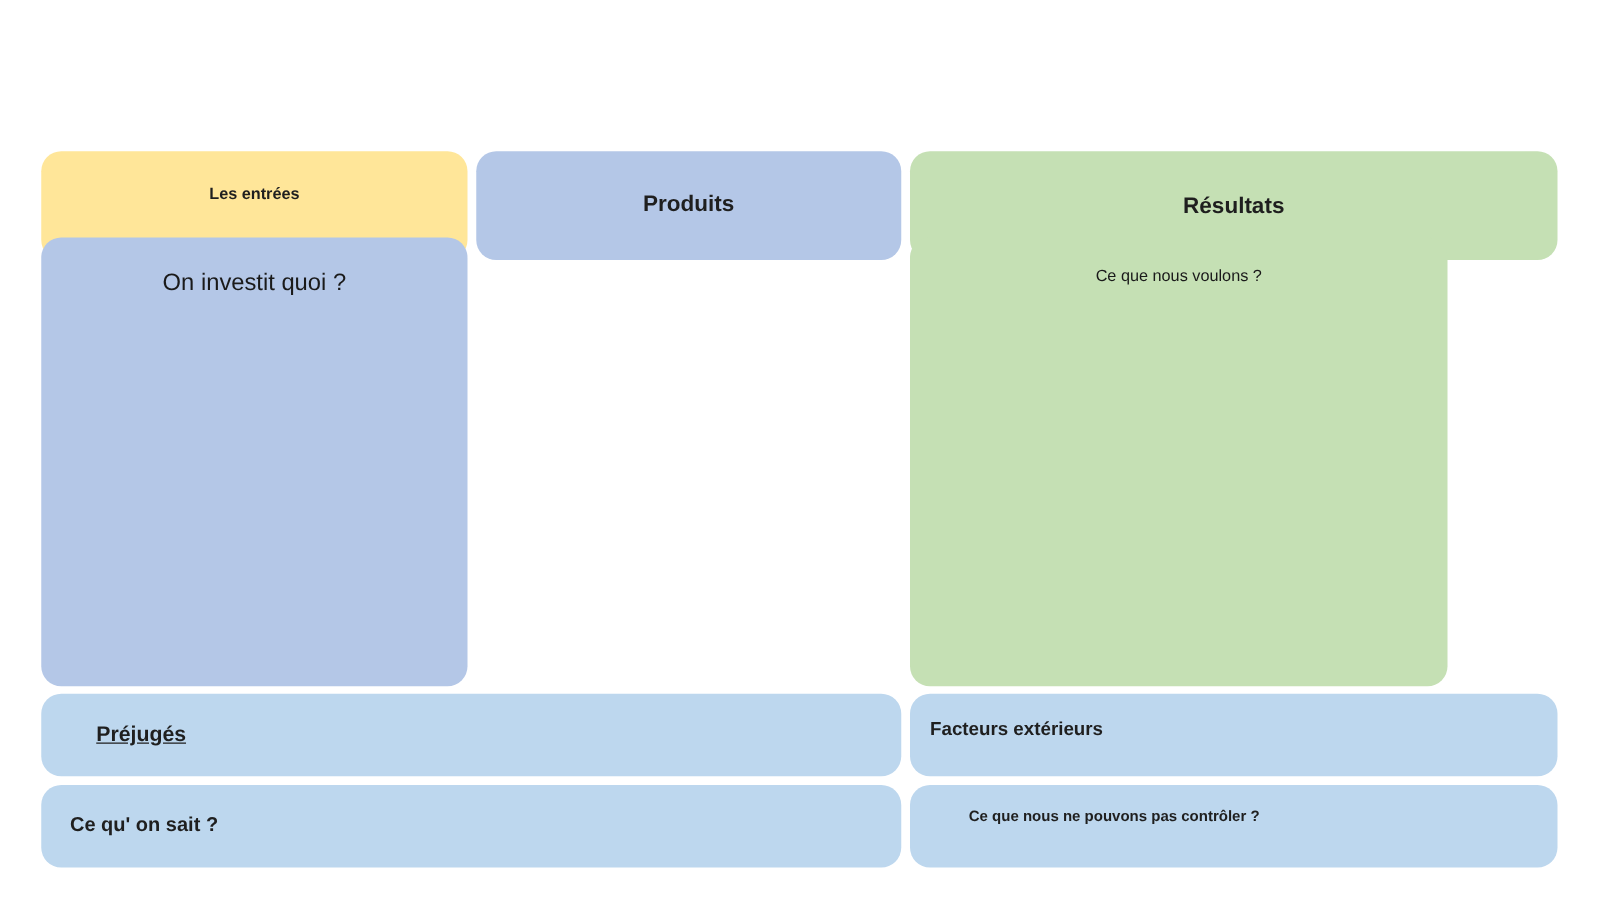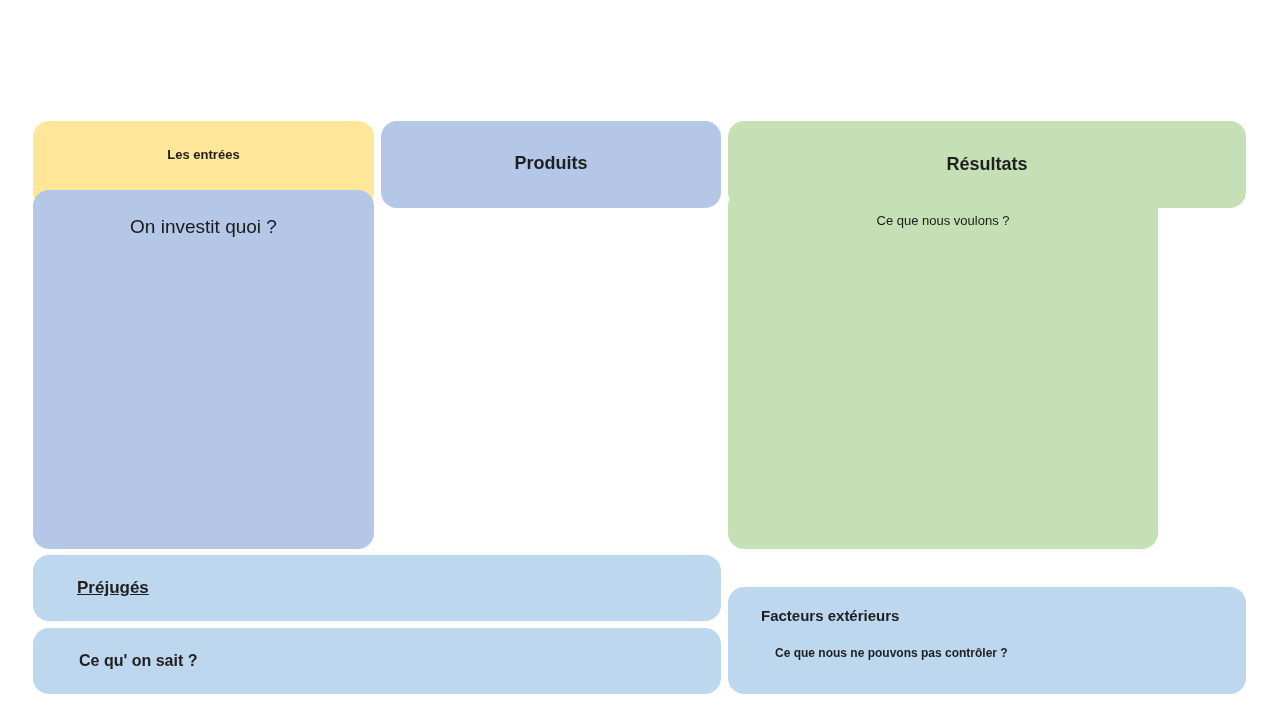--- a/index.html
+++ b/index.html
@@ -48,22 +48,22 @@
   .bdy-inputs  { left: 33px;  width: 341px; background: #b4c7e7; padding-top: 26px; }
   .bdy-outputs { left: 381px; width: 340px; background: #b4c7e7; padding-top: 27px; }
   .bdy-results { left: 728px; width: 430px; background: #c5e0b4; padding-top: 23px; }
 
   .bdy-inputs .lbl, .bdy-outputs .lbl { font-size: 19px; font-weight: normal; color: #1a1a1a; }
   .bdy-results .lbl { font-size: 13px; font-weight: normal; color: #1a1a1a; }
 
   
   .bar { height: 66px; background: #bdd7ee; align-items: center; }
   .bar-prejuges  { left: 33px;  top: 555px; width: 688px; padding-left: 44px; text-decoration: underline; }
-  .bar-facteurs  { left: 728px; top: 555px; width: 518px; padding-left: 33px; margin-top: 32px; }
-  .bar-sait      { left: 33px;  top: 628px; width: 688px; padding-left: 46px; }
+  .bar-facteurs  { left: 728px; top: 555px; width: 518px; padding-left: 16px; }
+  .bar-sait      { left: 33px;  top: 628px; width: 688px; padding-left: 23px; }
   .bar-controler { left: 728px; top: 628px; width: 518px; padding-left: 47px; }
 
   .bar-prejuges .lbl  { font-size: 17px; font-weight: bold; }
   .bar-facteurs .lbl  { font-size: 15px; font-weight: bold; transform: translateY(-5px); }
   .bar-sait .lbl      { font-size: 16px; font-weight: bold; }
   .bar-controler .lbl { font-size: 12px; font-weight: bold; transform: translateY(-8px); }
 </style>
 </head>
 <body>
 

